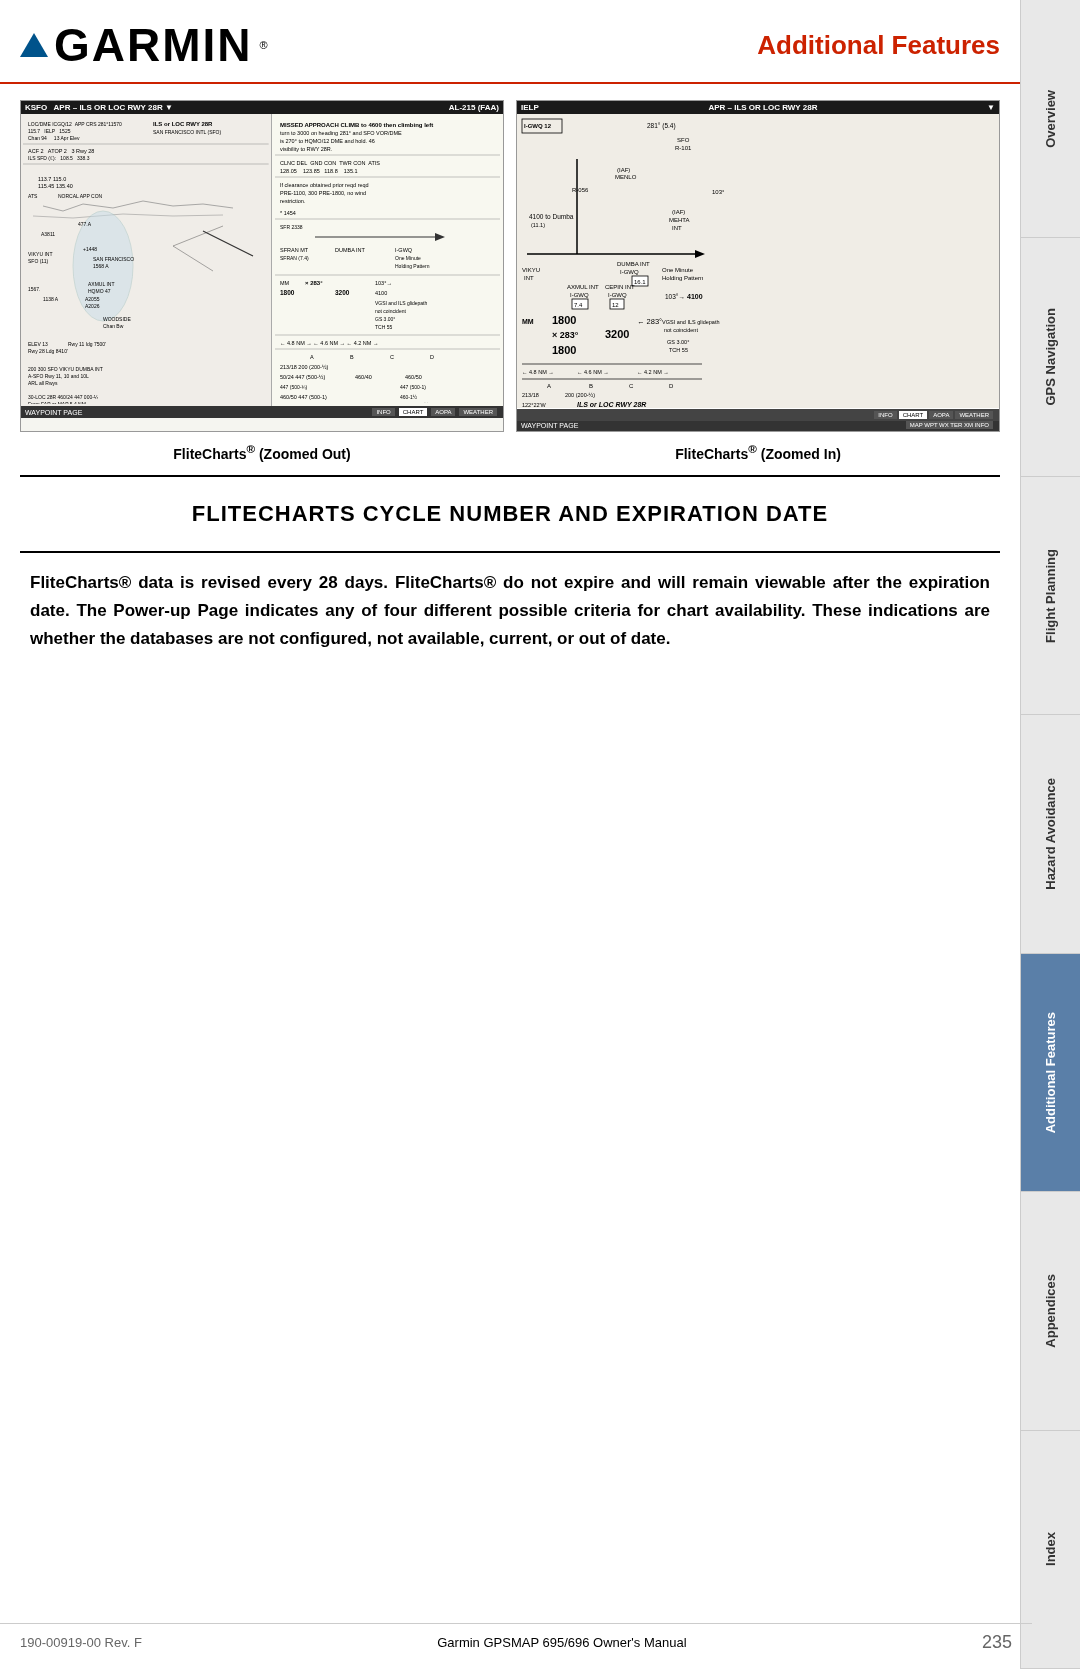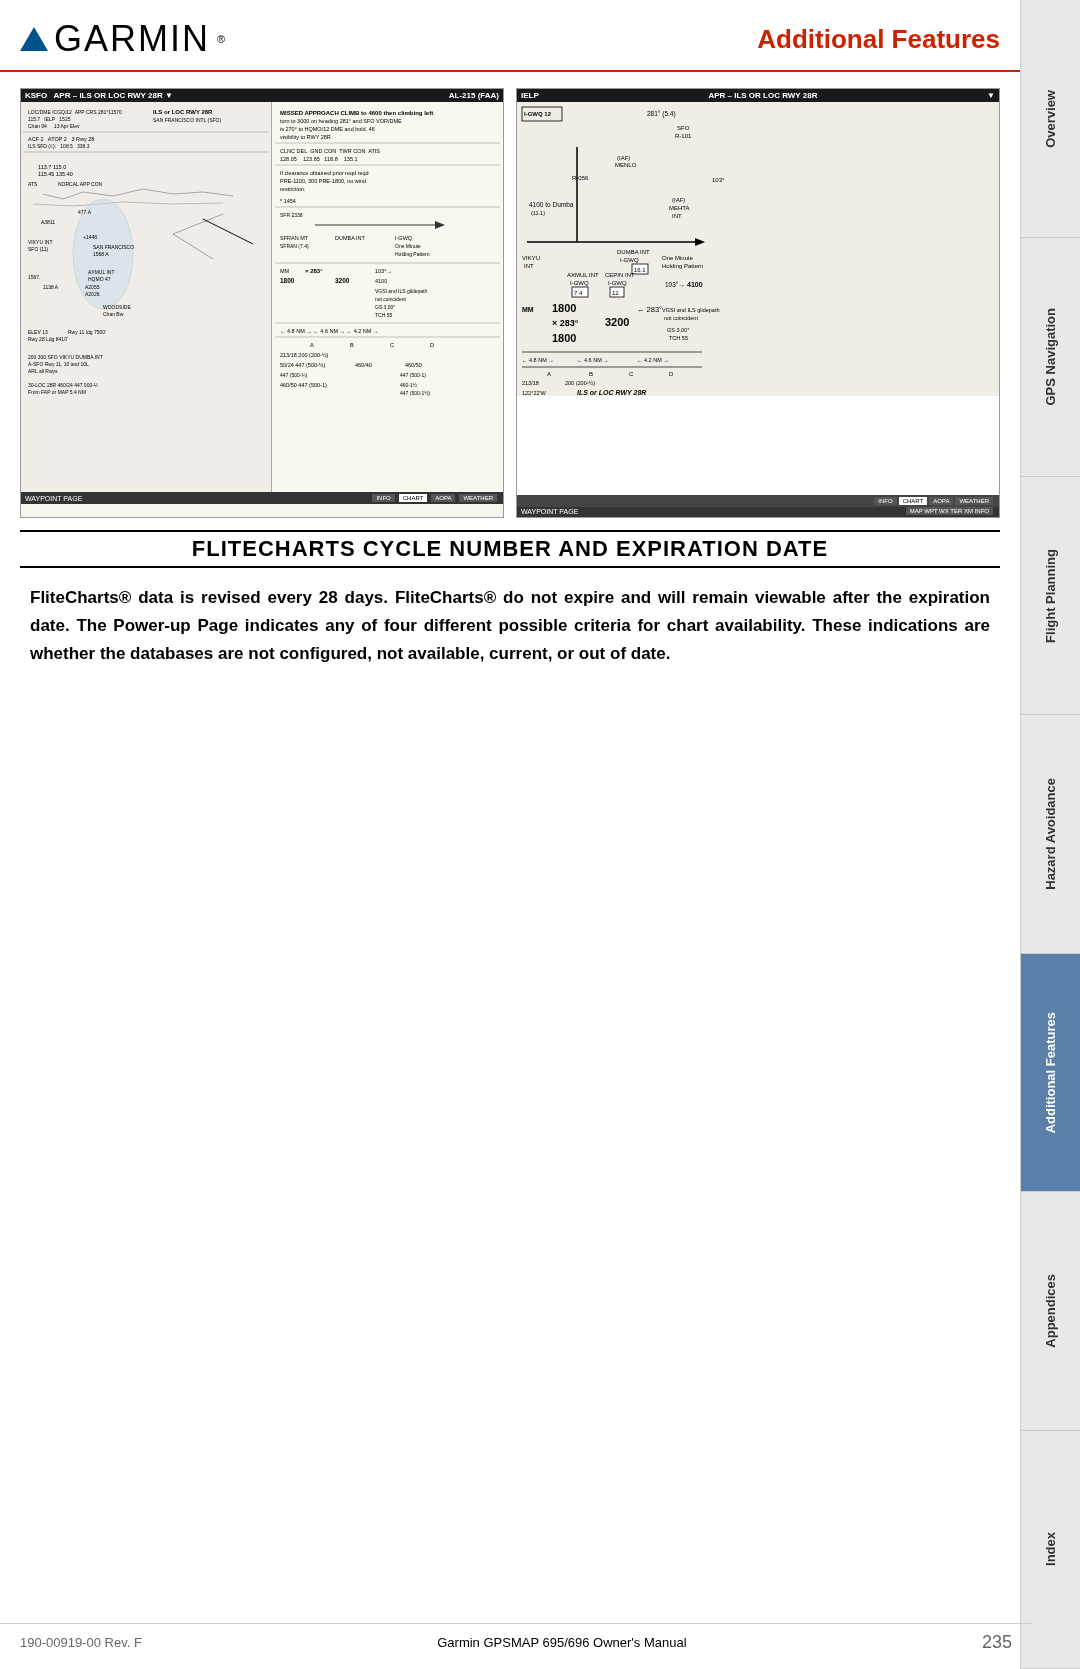--- a/index.html
+++ b/index.html
@@ -26,22 +26,22 @@
       gap: 6px;
     }
     .garmin-triangle {
       width: 0;
       height: 0;
       border-left: 14px solid transparent;
       border-right: 14px solid transparent;
       border-bottom: 24px solid #00538b;
     }
     .garmin-text {
-      font-size: 36px;
-      font-weight: 400;
+      font-size: 46px;
+      font-weight: 700;
       color: #000;
       letter-spacing: 2px;
     }
     .page-title {
       font-size: 26px;
       font-weight: bold;
       color: #cc2200;
       text-align: right;
     }
 
@@ -108,21 +108,21 @@
     }
 
     
     .section-title {
       font-size: 22px;
       font-weight: 900;
       text-align: center;
       text-transform: uppercase;
       border-top: 2px solid #000;
       border-bottom: 2px solid #000;
-      padding: 4px 0;
+      padding: 24px 0;
       margin: 12px 0 16px 0;
       letter-spacing: 1px;
     }
 
     
     .body-text {
       font-size: 17px;
       line-height: 1.65;
       text-align: justify;
       padding: 0 10px;
@@ -143,21 +143,21 @@
       border-top: 1px solid #ccc;
       padding-top: 8px;
     }
     .footer-left { color: #666; }
     .footer-center { font-weight: normal; }
     .footer-right { font-size: 18px; color: #666; }
 
     
     .chart-mock {
       width: 100%;
-      height: 428px;
+      height: 330px;
       background: #f5f5f0;
       position: relative;
       font-size: 7px;
       overflow: hidden;
     }
     .chart-header-bar {
       background: #1a1a1a;
       color: #fff;
       padding: 2px 4px;
       font-size: 8px;
@@ -484,20 +484,28 @@
               <span class="mini-tab active">CHART</span>
               <span class="mini-tab">AOPA</span>
               <span class="mini-tab">WEATHER</span>
             </div>
           </div>
 
         </div>
 
       </div>
 
+      <div class="charts-row" style="margin-bottom:8px;">
+        <div style="flex:1; text-align:center;">
+          <span style="font-size:14px; font-weight:normal;"><strong>FliteCharts<sup>®</sup> (Zoomed Out)</strong></span>
+        </div>
+        <div style="flex:1; text-align:center;">
+          <span style="font-size:14px; font-weight:normal;"><strong>FliteCharts<sup>®</sup> (Zoomed In)</strong></span>
+        </div>
+      </div>
     </div>
 
     <div class="section-title">FLITECHARTS CYCLE NUMBER AND EXPIRATION DATE</div>
 
     <p class="body-text">FliteCharts® data is revised every 28 days.  FliteCharts® do not expire and will remain viewable after the expiration date.  The Power-up Page indicates any of four different possible criteria for chart availability.  These indications are whether the databases are not configured, not available, current, or out of date.</p>
 
   </div>
 </div>
 
 <div class="footer">

